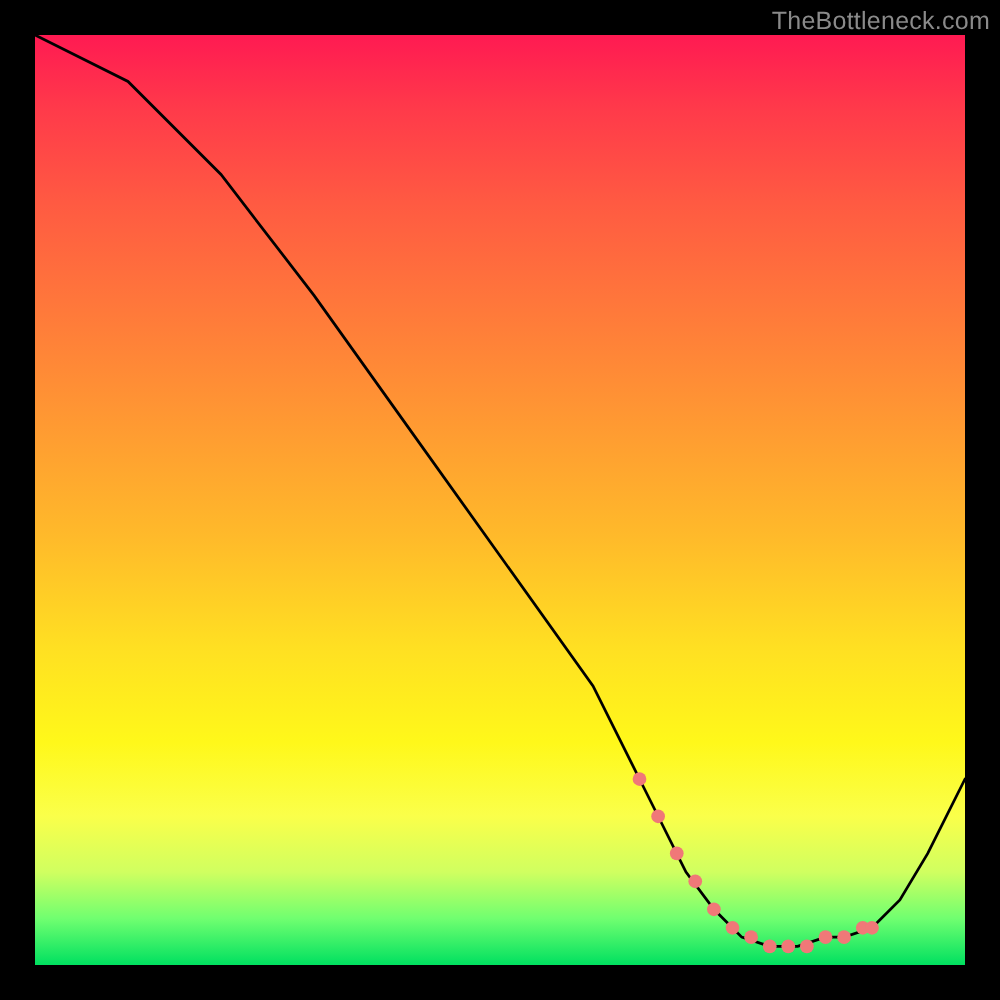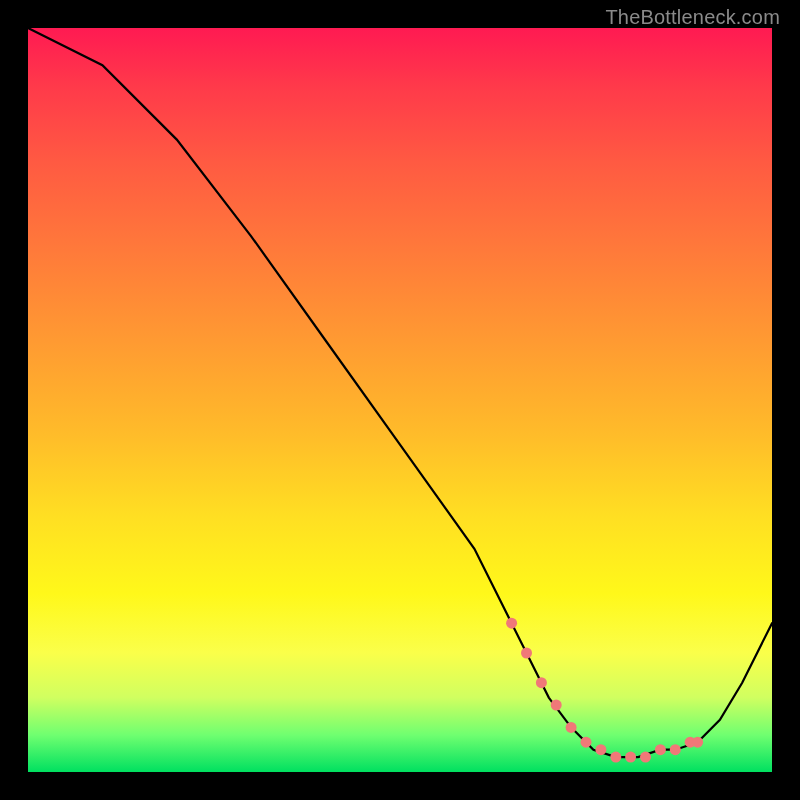--- a/index.html
+++ b/index.html
@@ -44,21 +44,21 @@
   .curve-svg {
     position: absolute;
     left: 0;
     top: 0;
     width: 744px;
     height: 744px;
   }
   .watermark {
     position: absolute;
     top: 6px;
-    right: 20px;
+    right: 8px;
     font-size: 20px;
     letter-spacing: 0.2px;
     color: #8a8a8a;
     font-family: Arial, Helvetica, sans-serif;
   }
 </style>
 </head>
 <body>
 
 <div class="frame">

